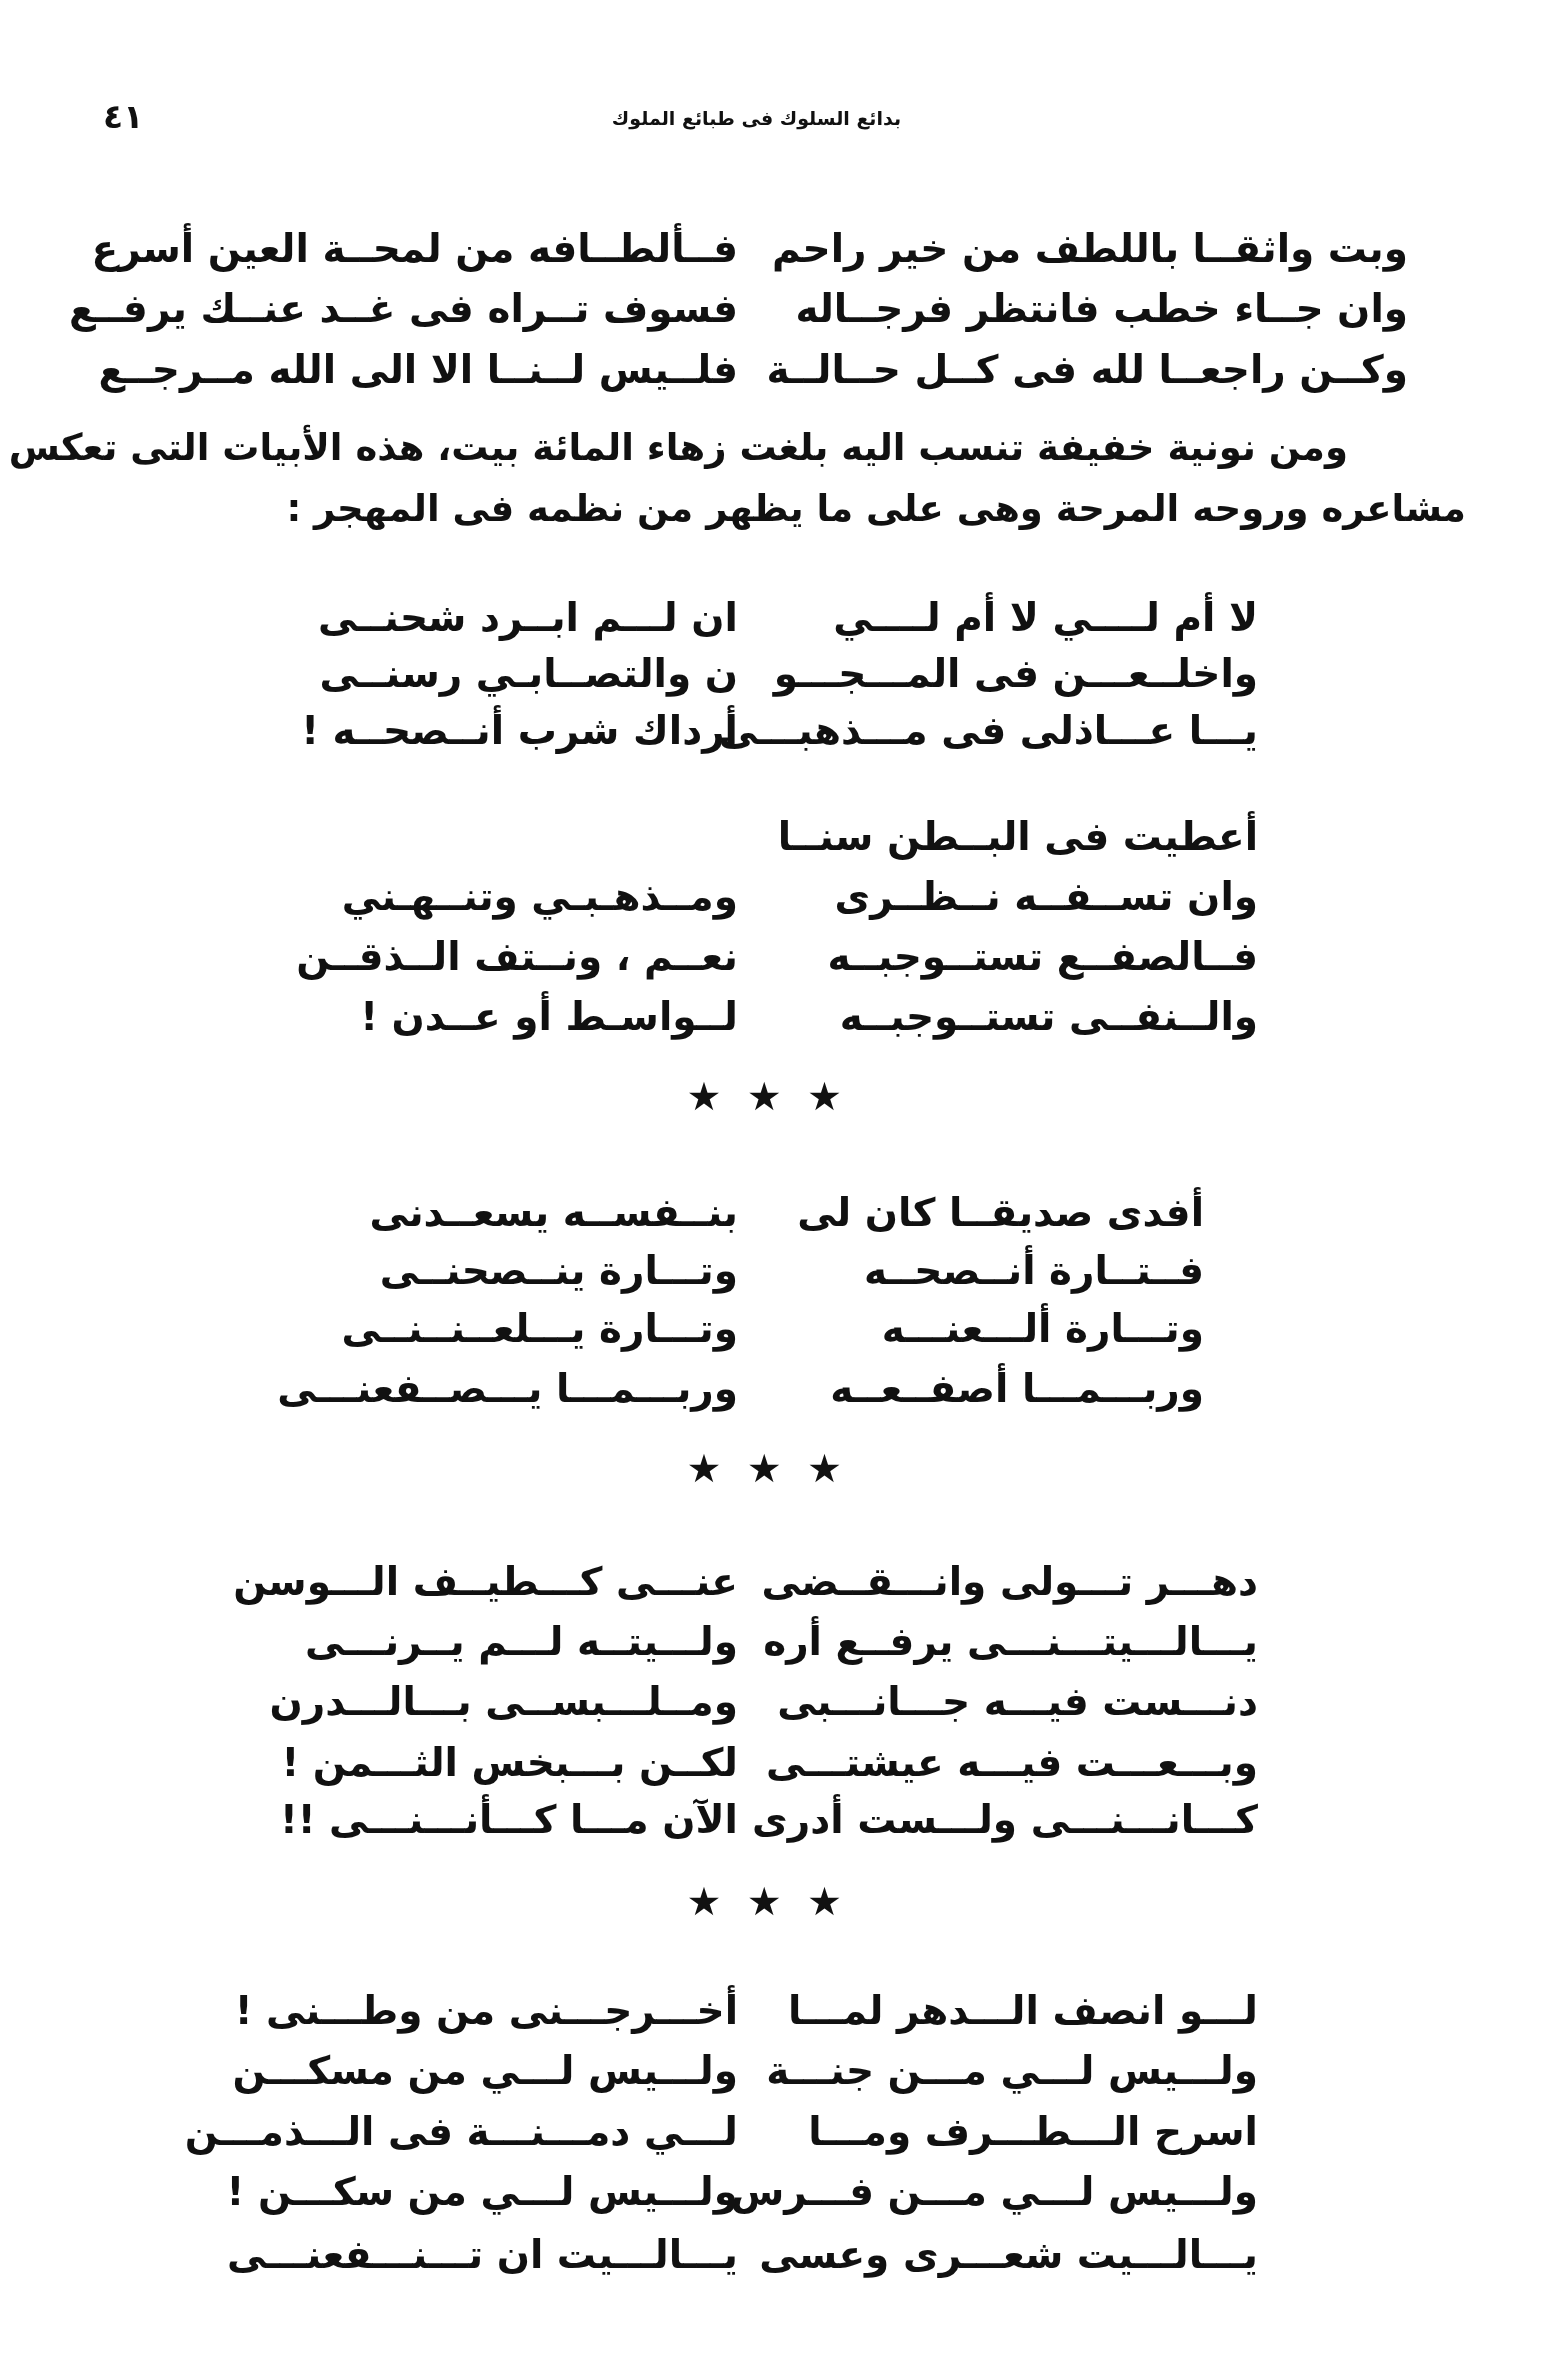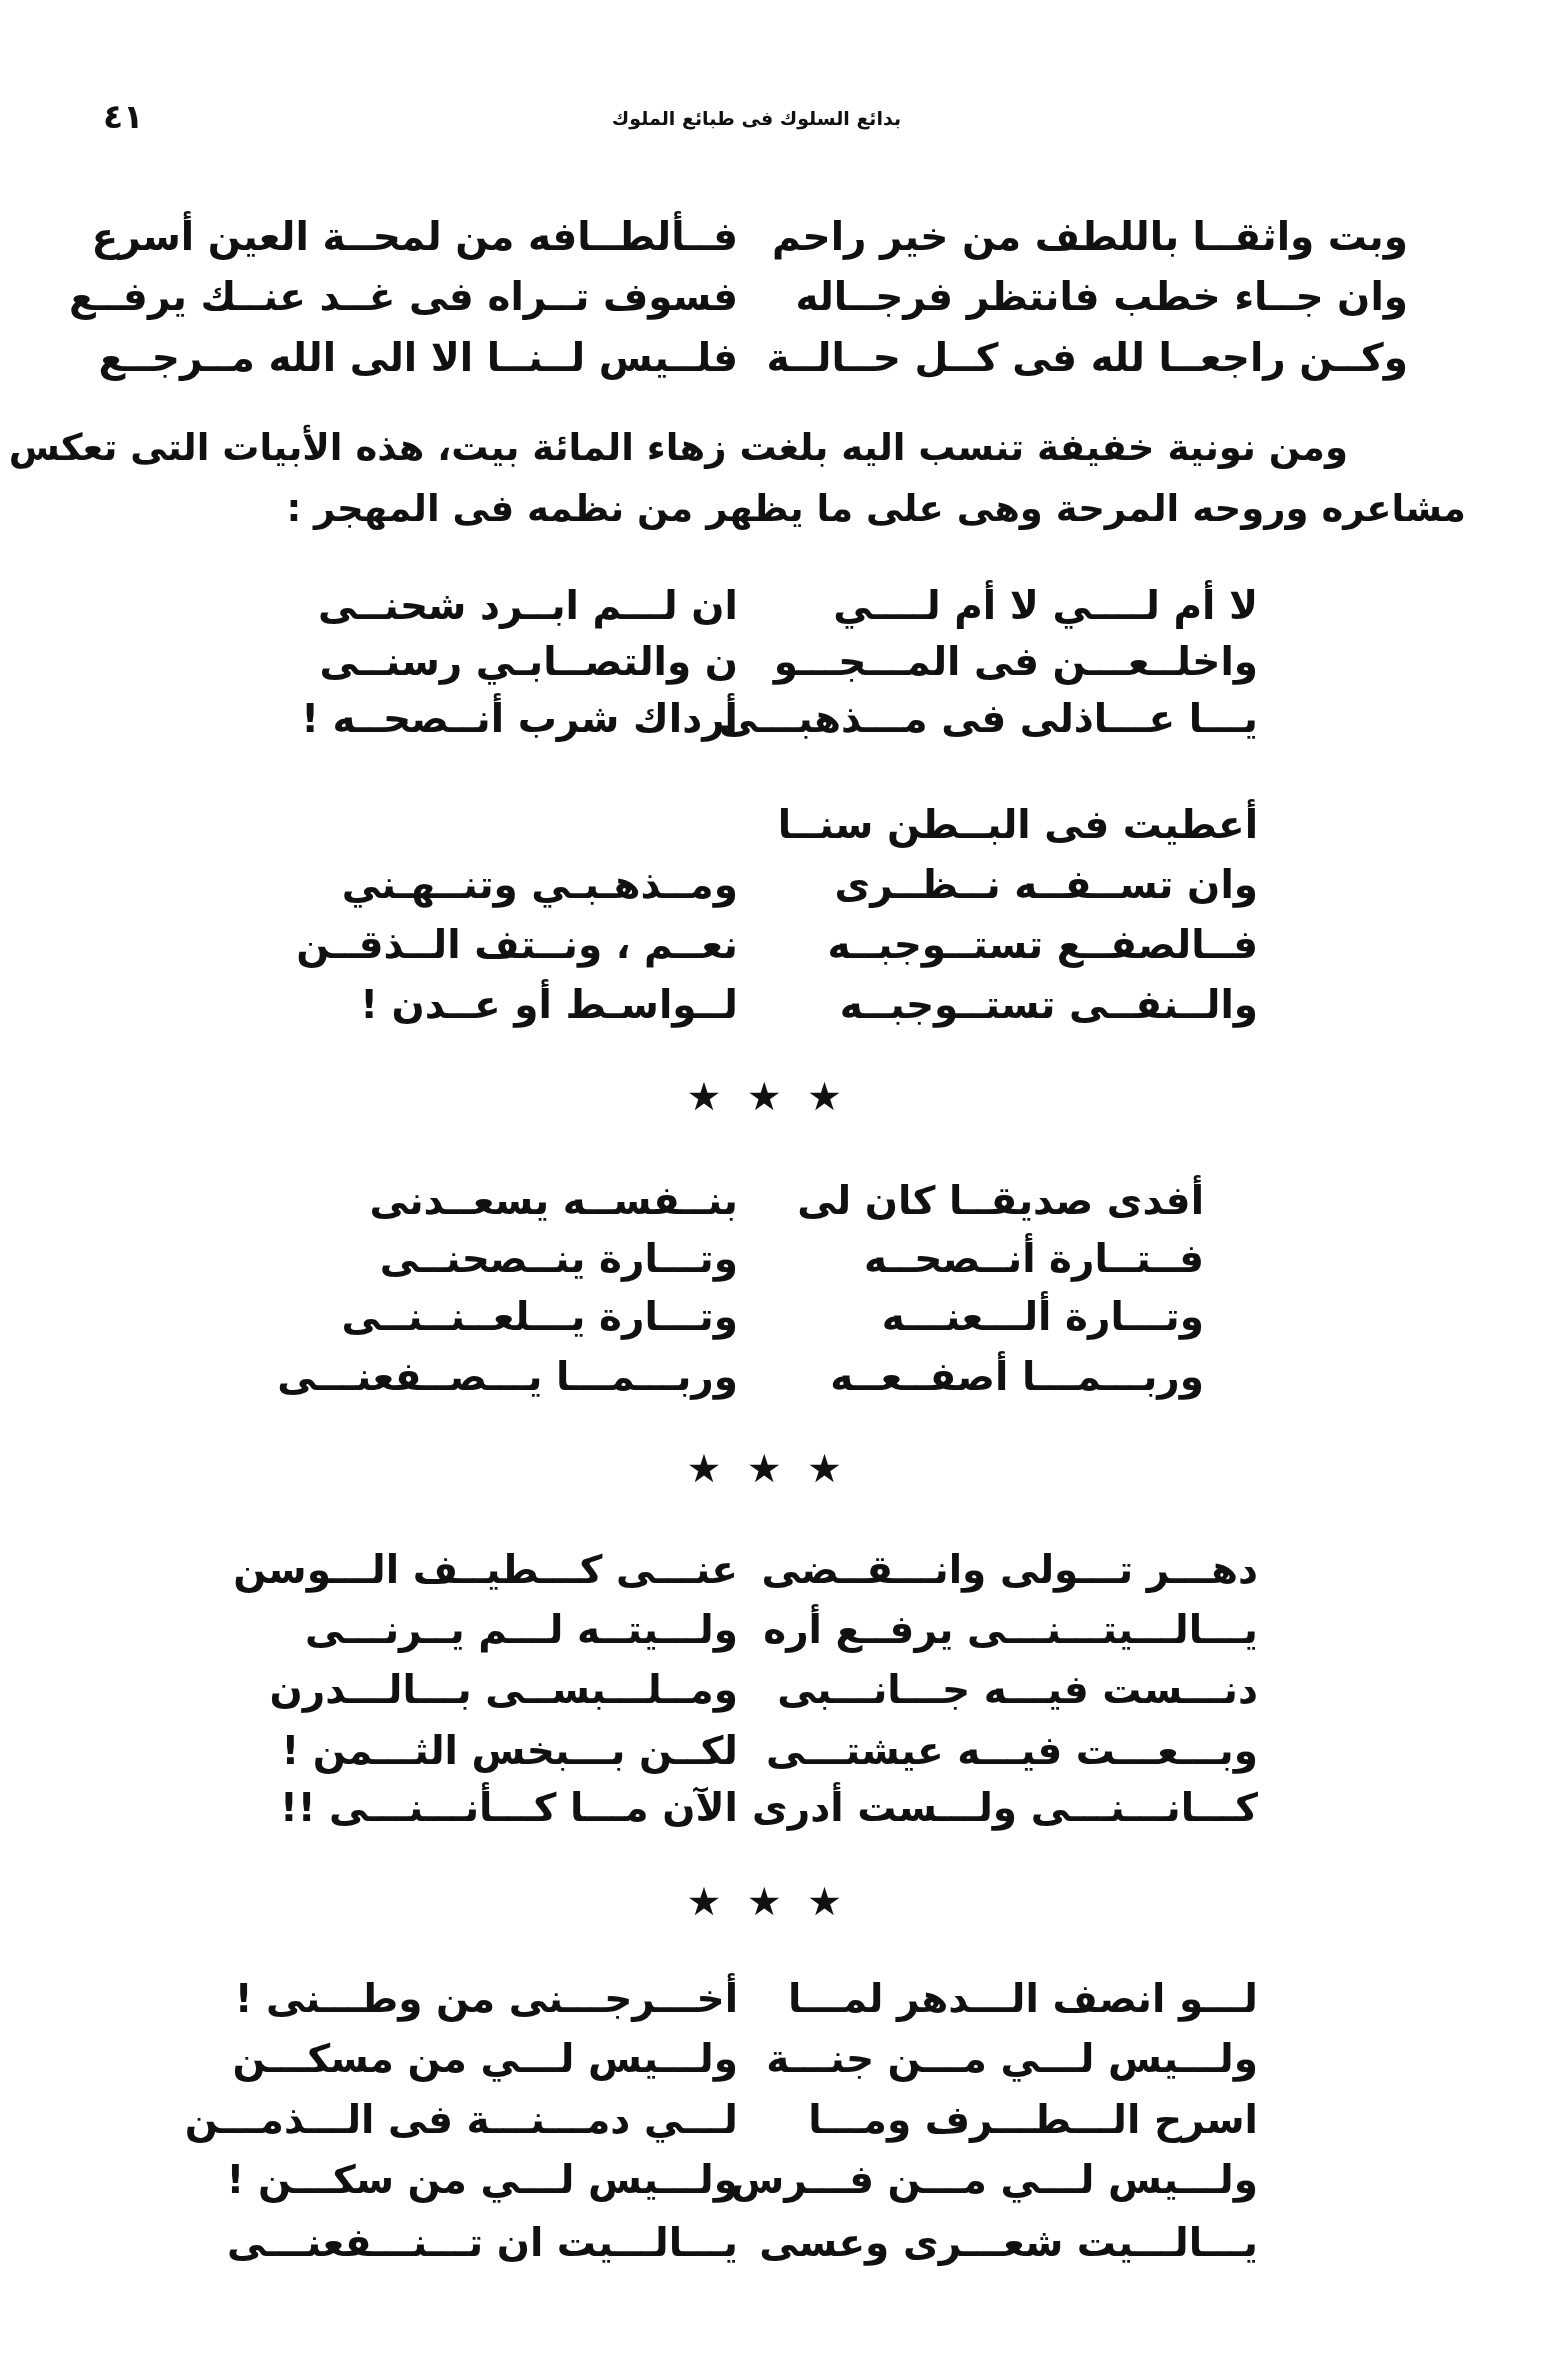--- a/index.html
+++ b/index.html
@@ -47,21 +47,21 @@
     
     .row {
       position: absolute;
       direction: rtl;
       font-weight: bold;
       white-space: nowrap;
       line-height: 54px;
     }
     .hemi {
       position: absolute;
-      top: 4px;
+      top: 16px;
       white-space: nowrap;
     }
     
     .couplet .row { font-size: 39px; height: 54px; }
     .couplet .hemi.right { right: 134px; text-align: right; }
     .couplet .hemi.left  { right: 804px; text-align: right; }
     .couplet .row { left: 0; width: 1542px; }
 
     
     .prose-line {

